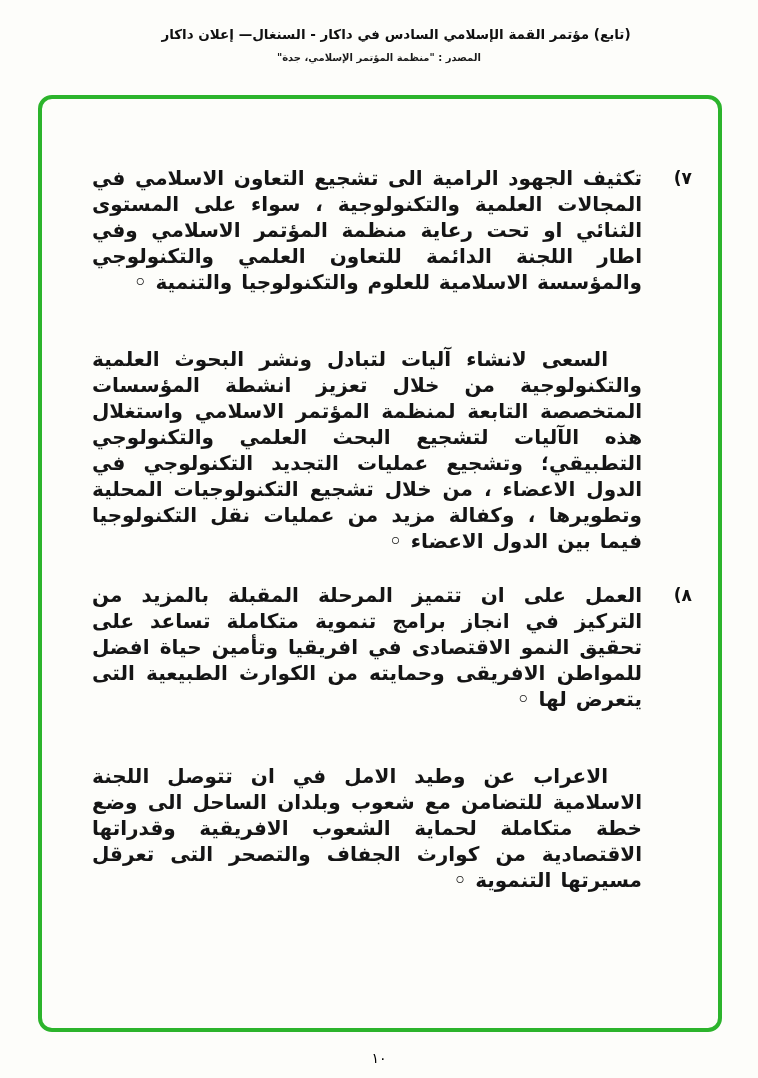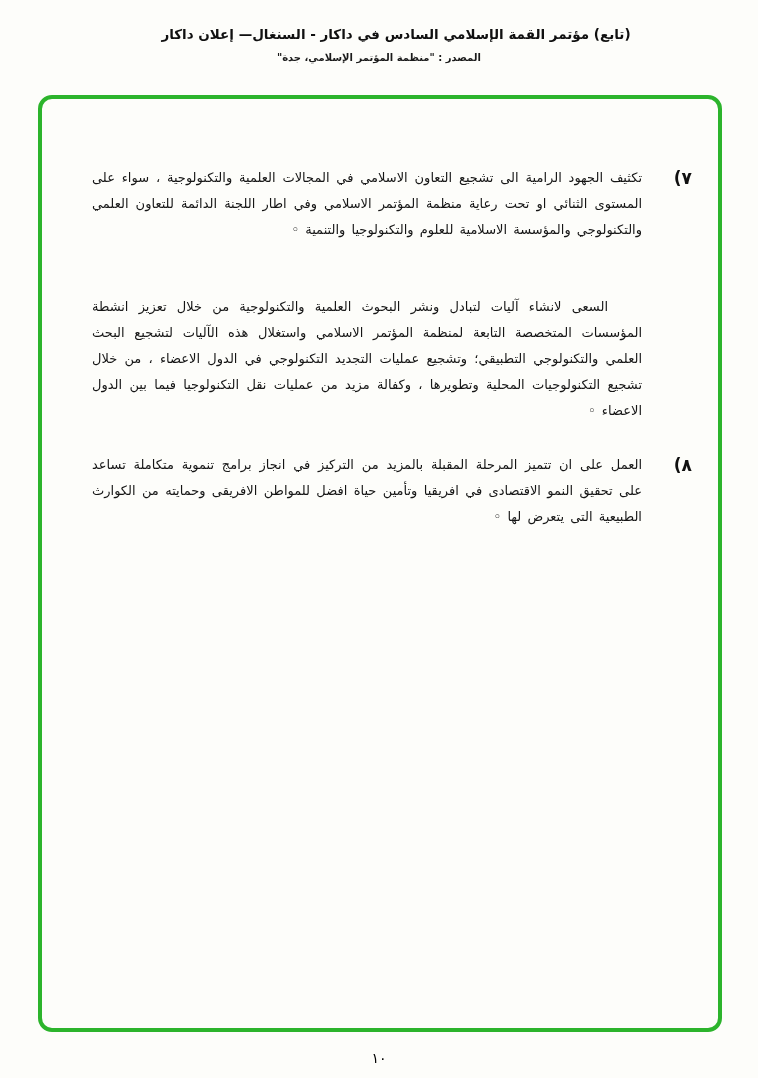--- a/index.html
+++ b/index.html
@@ -58,22 +58,22 @@
       flex: none;
       width: 42px;
       font-weight: bold;
       font-size: 17px;
       line-height: 26px;
       text-align: right;
       color: #101010;
     }
     .txt {
       flex: 1;
-      font-weight: normal;
-      font-size: 13px;
+      font-weight: bold;
+      font-size: 20px;
       line-height: 26px;
       text-align: justify;
       text-justify: inter-word;
       color: #151515;
       letter-spacing: 0.3px;
       word-spacing: 2px;
     }
     .txt.indented {
       text-indent: 34px;
       margin-top: 23px;
@@ -113,20 +113,24 @@
       <div class="block">
         <div class="num"></div>
         <div class="txt indented">السعى لانشاء آليات لتبادل ونشر البحوث العلمية والتكنولوجية من خلال تعزيز انشطة المؤسسات المتخصصة التابعة لمنظمة المؤتمر الاسلامي واستغلال هذه الآليات لتشجيع البحث العلمي والتكنولوجي التطبيقي؛ وتشجيع عمليات التجديد التكنولوجي في الدول الاعضاء ، من خلال تشجيع التكنولوجيات المحلية وتطويرها ، وكفالة مزيد من عمليات نقل التكنولوجيا فيما بين الدول الاعضاء ◦</div>
       </div>
 
       <div class="block">
         <div class="num">٨)</div>
         <div class="txt">العمل على ان تتميز المرحلة المقبلة بالمزيد من التركيز في انجاز برامج تنموية متكاملة تساعد على تحقيق النمو الاقتصادى في افريقيا وتأمين حياة افضل للمواطن الافريقى وحمايته من الكوارث الطبيعية التى يتعرض لها ◦</div>
       </div>
 
+      <div class="block">
+        <div class="num"></div>
+        <div class="txt indented">الاعراب عن وطيد الامل في ان تتوصل اللجنة الاسلامية للتضامن مع شعوب وبلدان الساحل الى وضع خطة متكاملة لحماية الشعوب الافريقية وقدراتها الاقتصادية من كوارث الجفاف والتصحر التى تعرقل مسيرتها التنموية ◦</div>
+      </div>
 
     </div>
   </div>
 
   <footer class="page-footer">
     <div class="page-number">١٠</div>
   </footer>
 
 </div>
 

